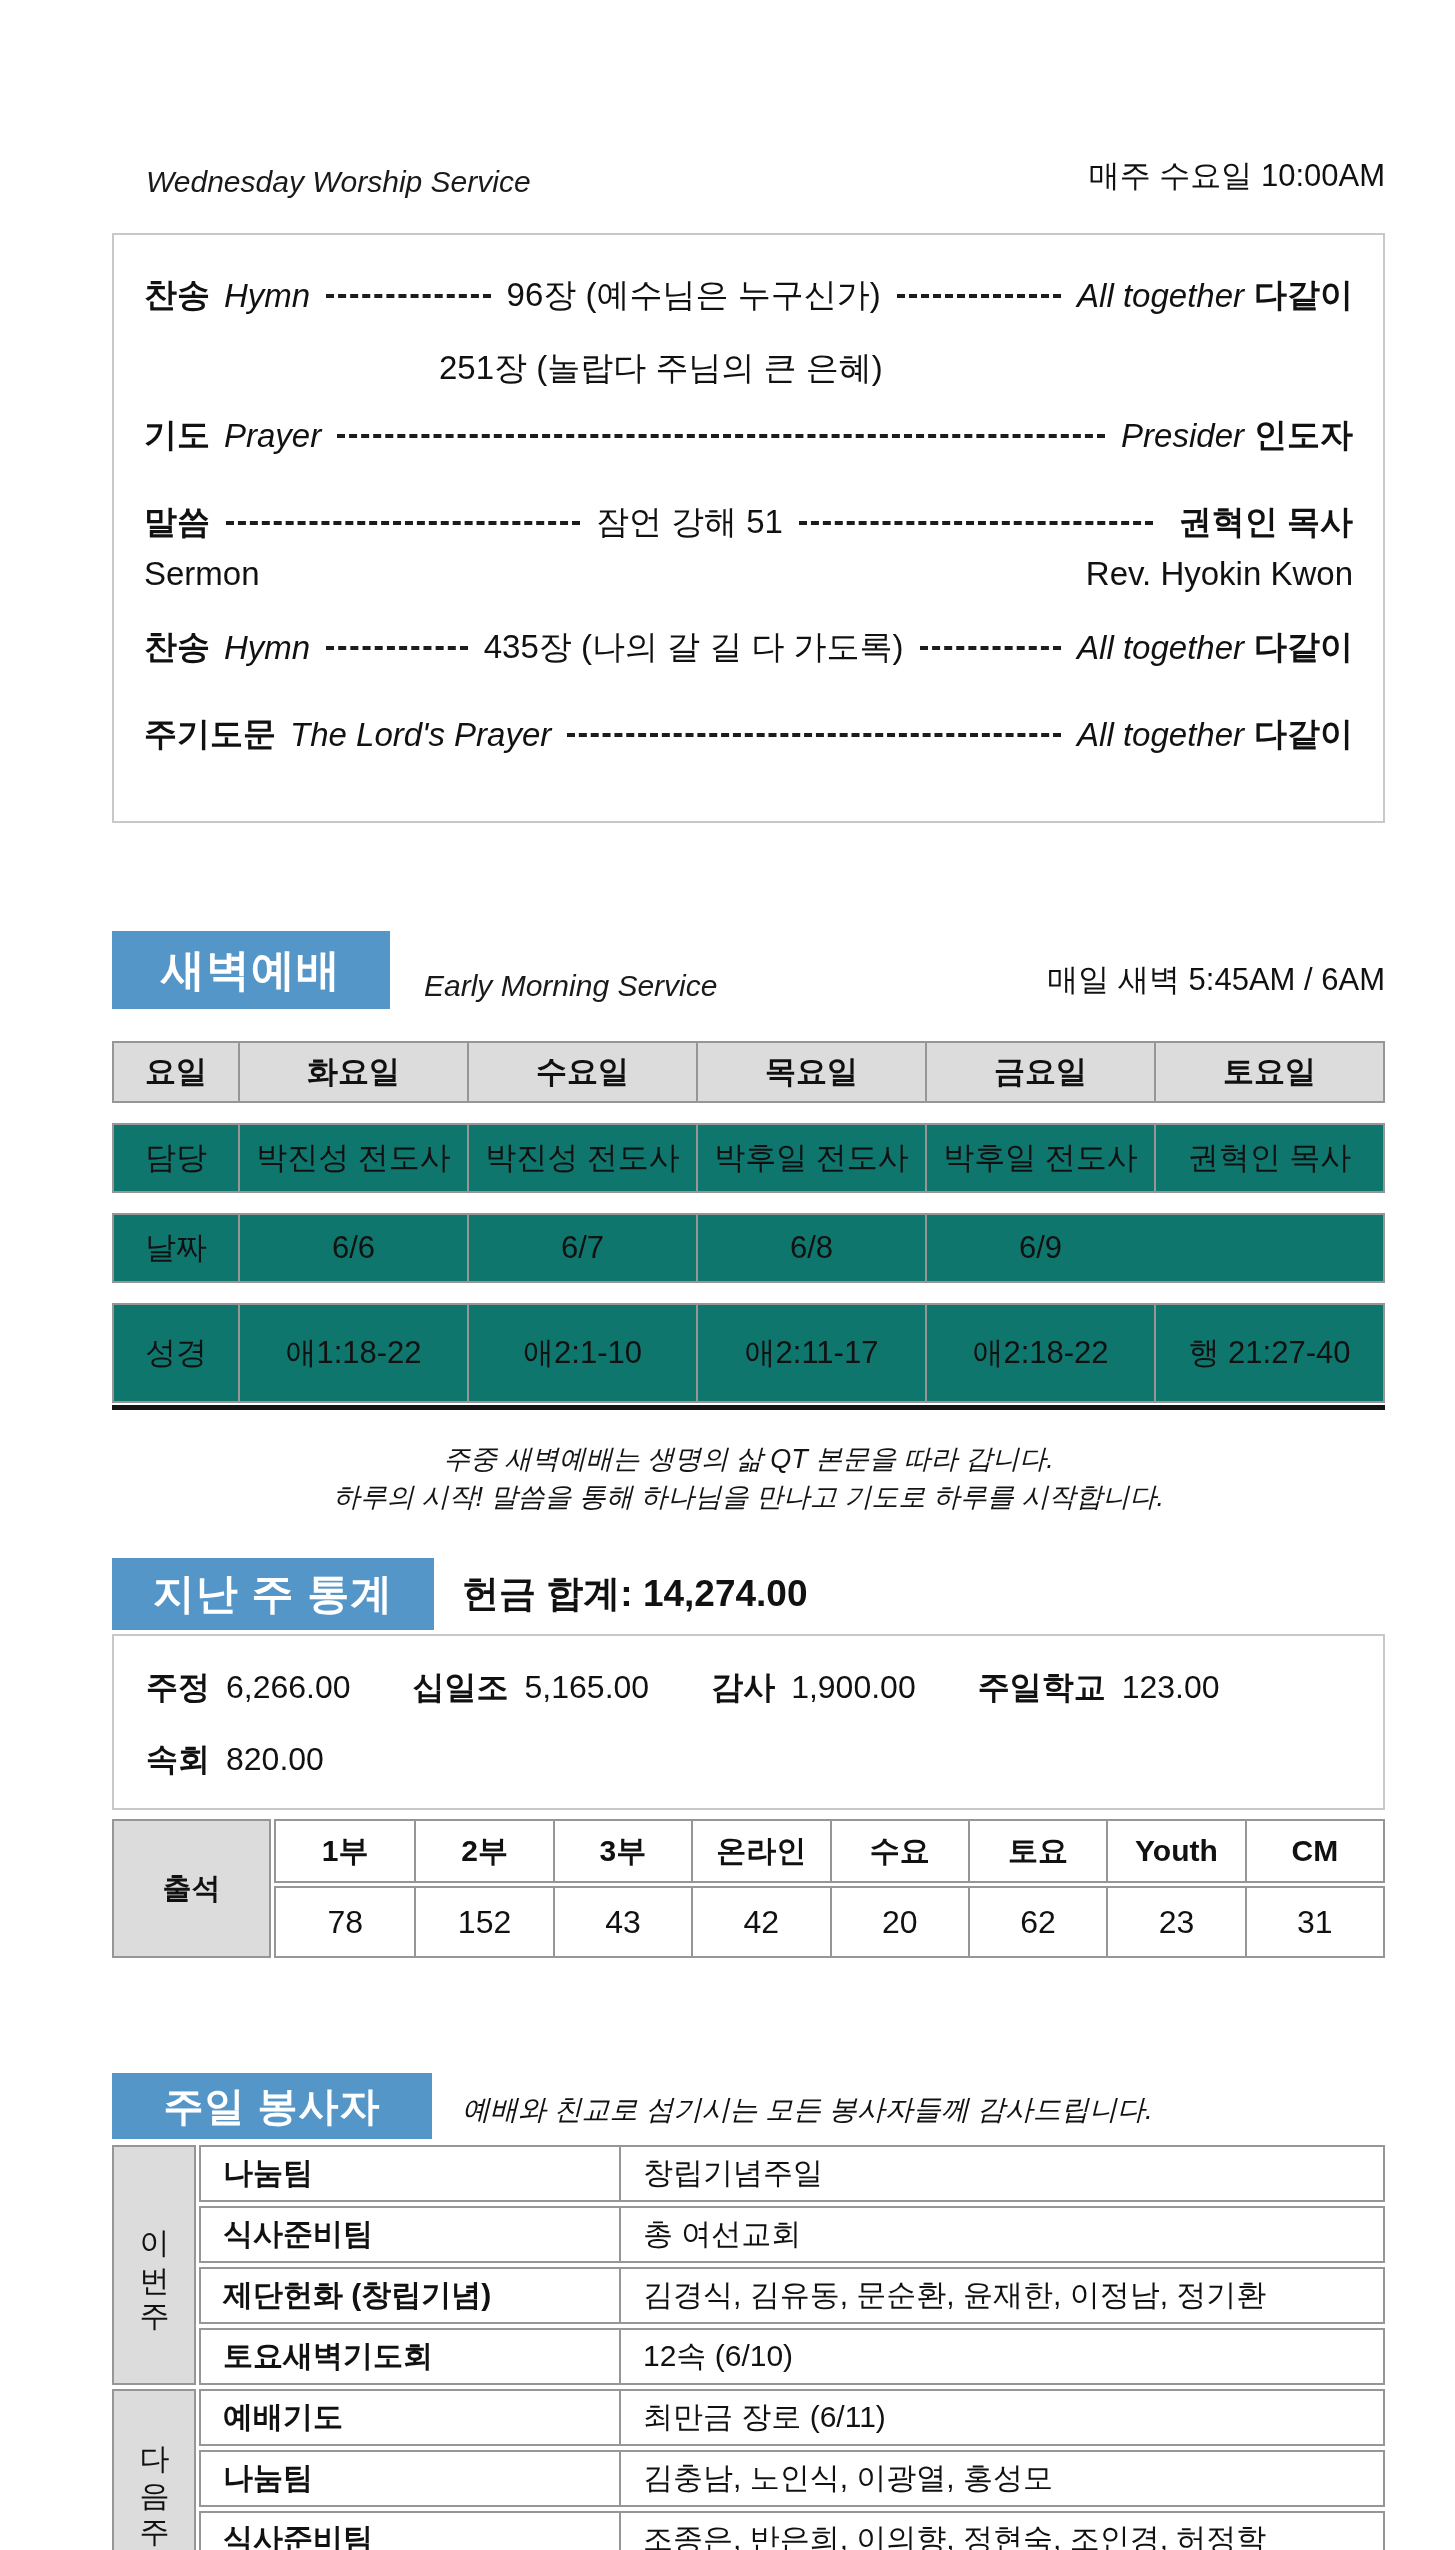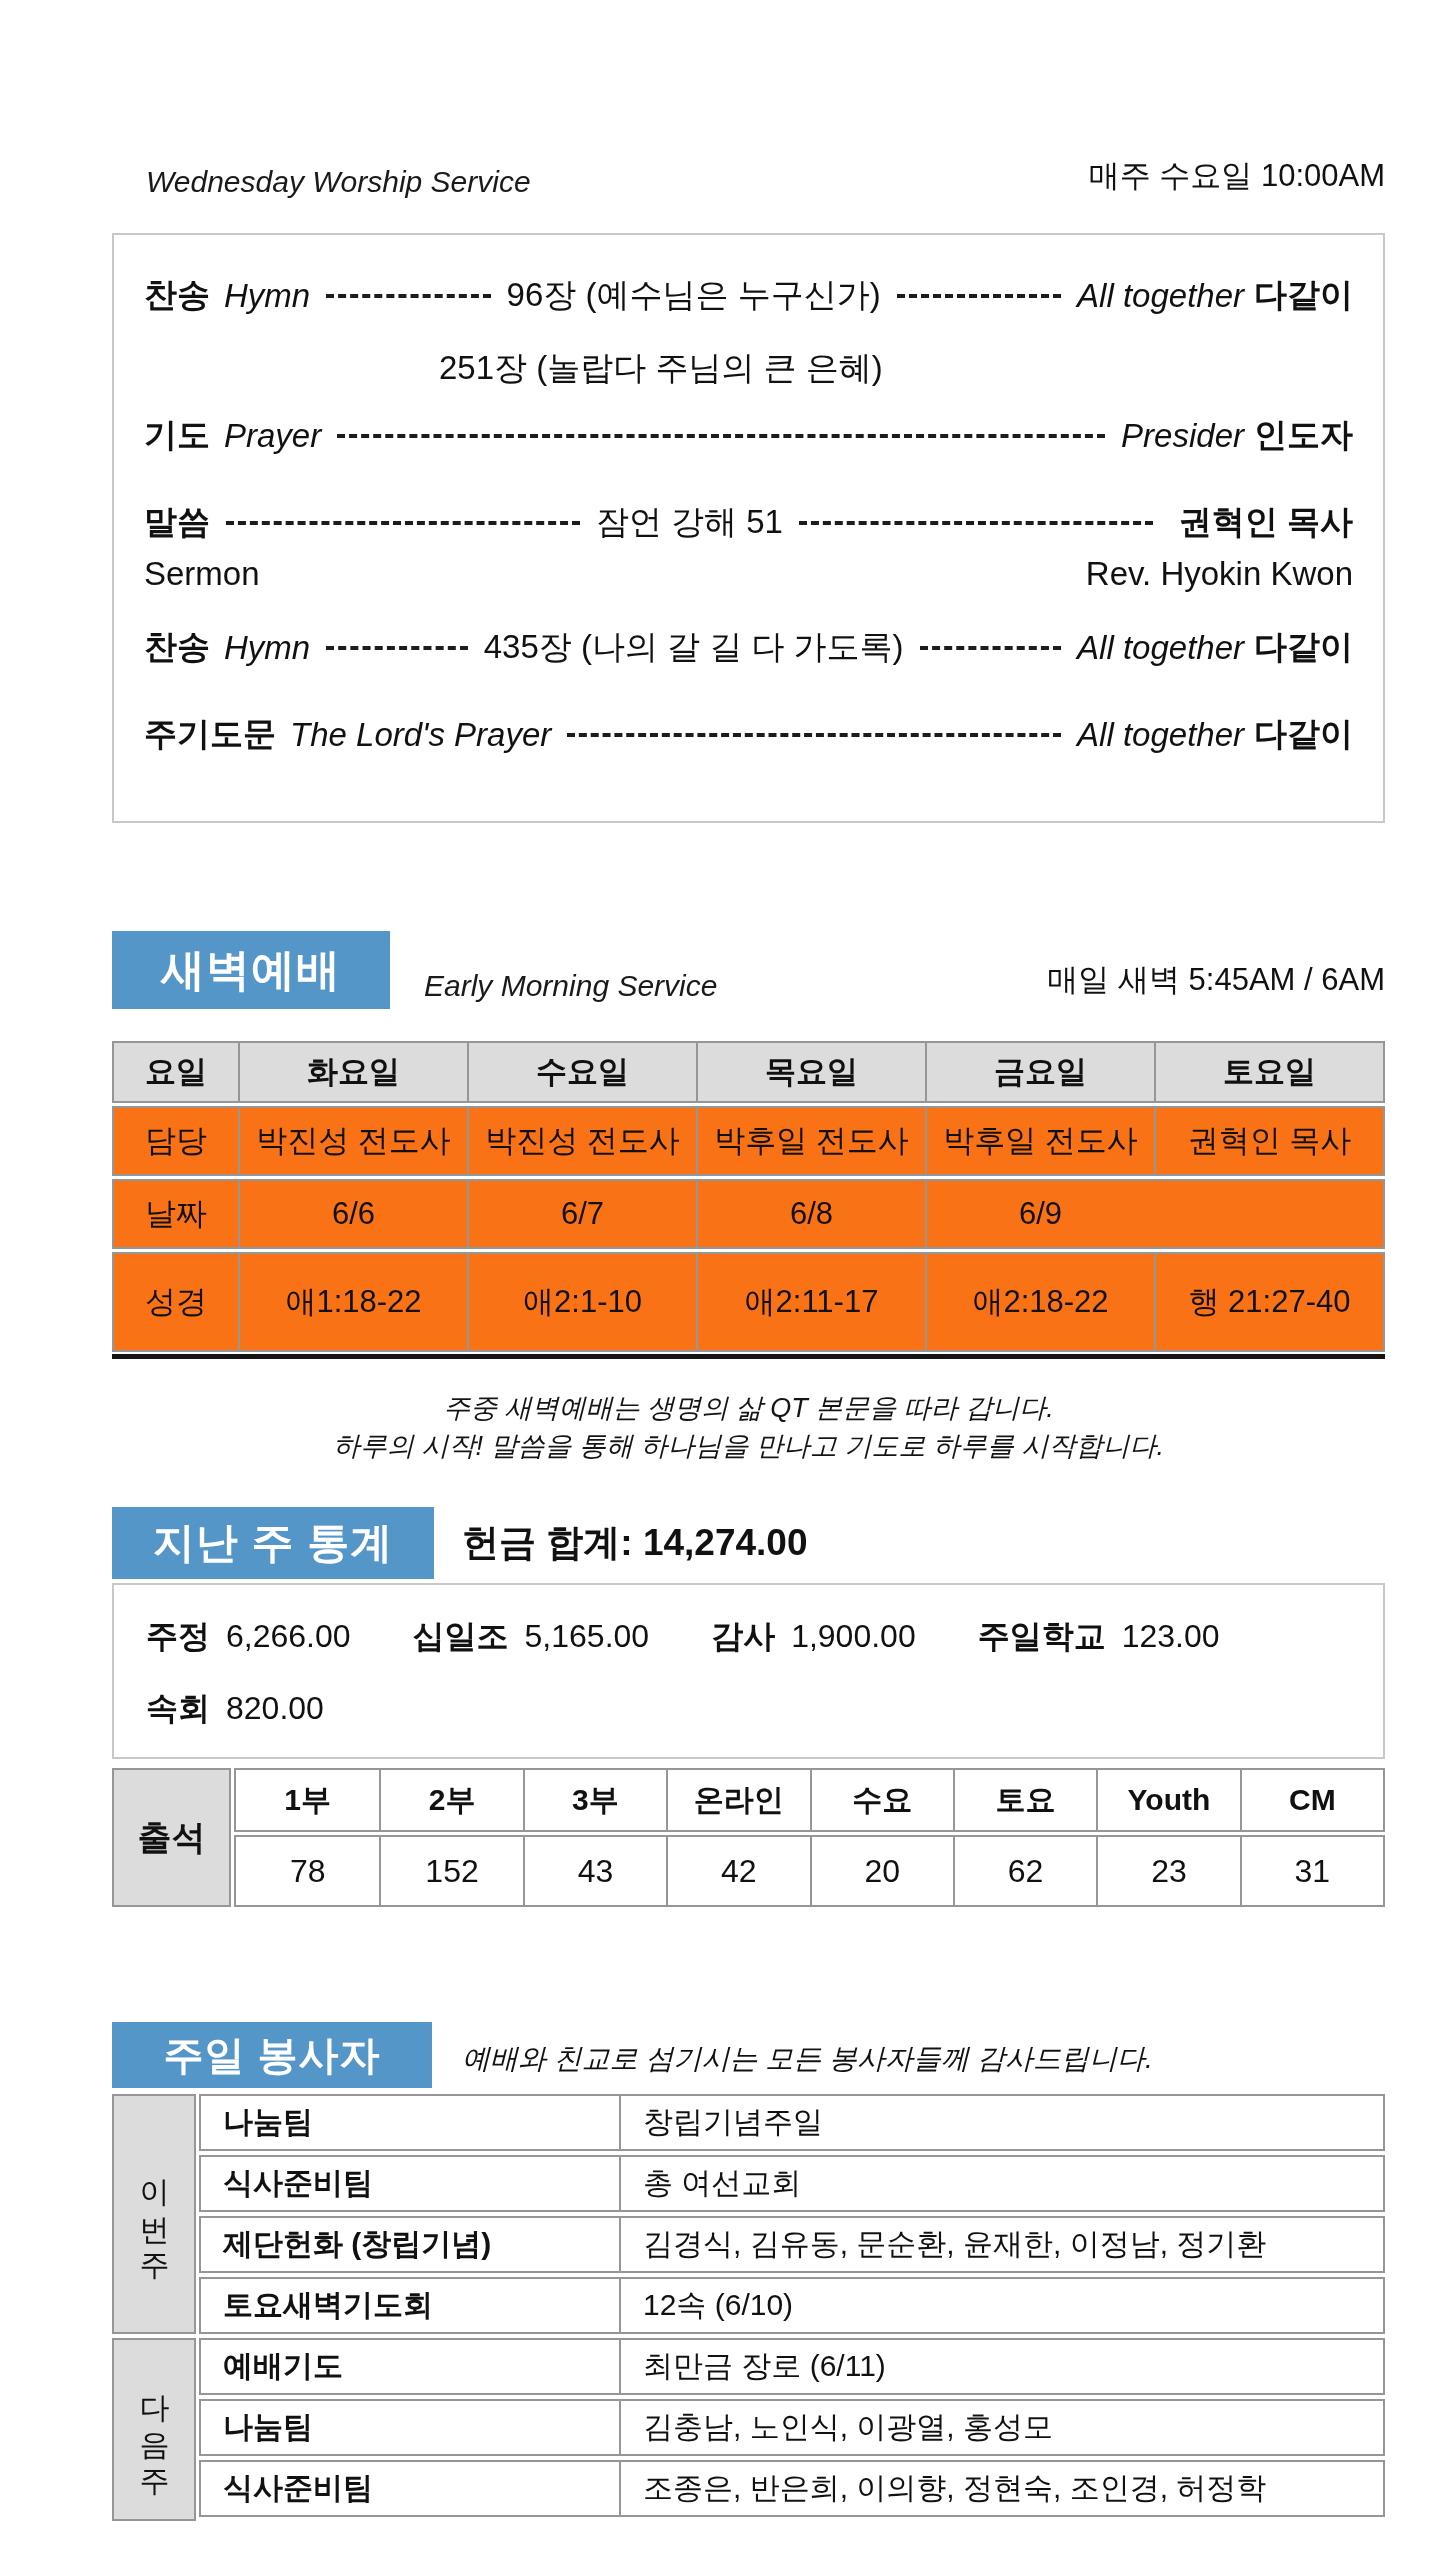--- a/index.html
+++ b/index.html
@@ -52,22 +52,22 @@
   .r6 { margin-top: 32px; }
   .r7 { margin-top: 42px; }
 
   
   .sec2-head { margin-top: 108px; height: 78px; }
   .sec2-head .badge { width: 278px; height: 78px; }
 
   .table1 { margin-top: 32px; }
   .t1-row {
     display: grid; grid-template-columns: 124px repeat(5, 1fr);
-    border: 2px solid #969696; background: #f97316;
-    margin-top: 3px; align-items: center; text-align: center;
+    border: 2px solid #969696; background: #0f766e;
+    margin-top: 20px; align-items: center; text-align: center;
     font-size: 31px;
   }
   .t1-row > div { padding: 0 4px; }
   .t1-row > div + div { border-left: 2px solid #969696; align-self: stretch; display: flex; align-items: center; justify-content: center; }
   .t1-header { background: #dcdcdc; font-weight: bold; height: 62px; margin-top: 0; }
   .t1-r1 { height: 70px; }
   .t1-r2 { height: 70px; }
   .t1-r3 { height: 100px; }
   .t1-baseline { height: 5px; background: #141414; margin-top: 2px; }
 
@@ -86,24 +86,24 @@
   }
   .offer-line { display: flex; align-items: baseline; }
   .offer-line2 { margin-top: 28px; }
   .offer-item { display: flex; align-items: baseline; }
   .offer-item + .offer-item { margin-left: 62px; }
   .offer-label { font-weight: bold; }
   .offer-amount { margin-left: 16px; }
 
   .att-table { margin-top: 9px; display: flex; }
   .att-label-cell {
-    width: 119px; height: 139px; flex: 0 0 auto;
+    width: 159px; height: 139px; flex: 0 0 auto;
     background: #dcdcdc; border: 2px solid #969696;
     display: flex; align-items: center; justify-content: center;
-    font-weight: bold; font-size: 34px;
+    font-weight: bold; font-size: 29px;
   }
   .att-right { flex: 1 1 auto; margin-left: 3px; display: flex; flex-direction: column; }
   .att-row {
     display: grid; grid-template-columns: repeat(8, 1fr);
     border: 2px solid #969696; text-align: center;
   }
   .att-row > div { display: flex; align-items: center; justify-content: center; }
   .att-row > div + div { border-left: 2px solid #969696; }
   .att-head-row { height: 64px; font-weight: bold; font-size: 30px; }
   .att-val-row { height: 72px; margin-top: 3px; font-size: 32px; }

